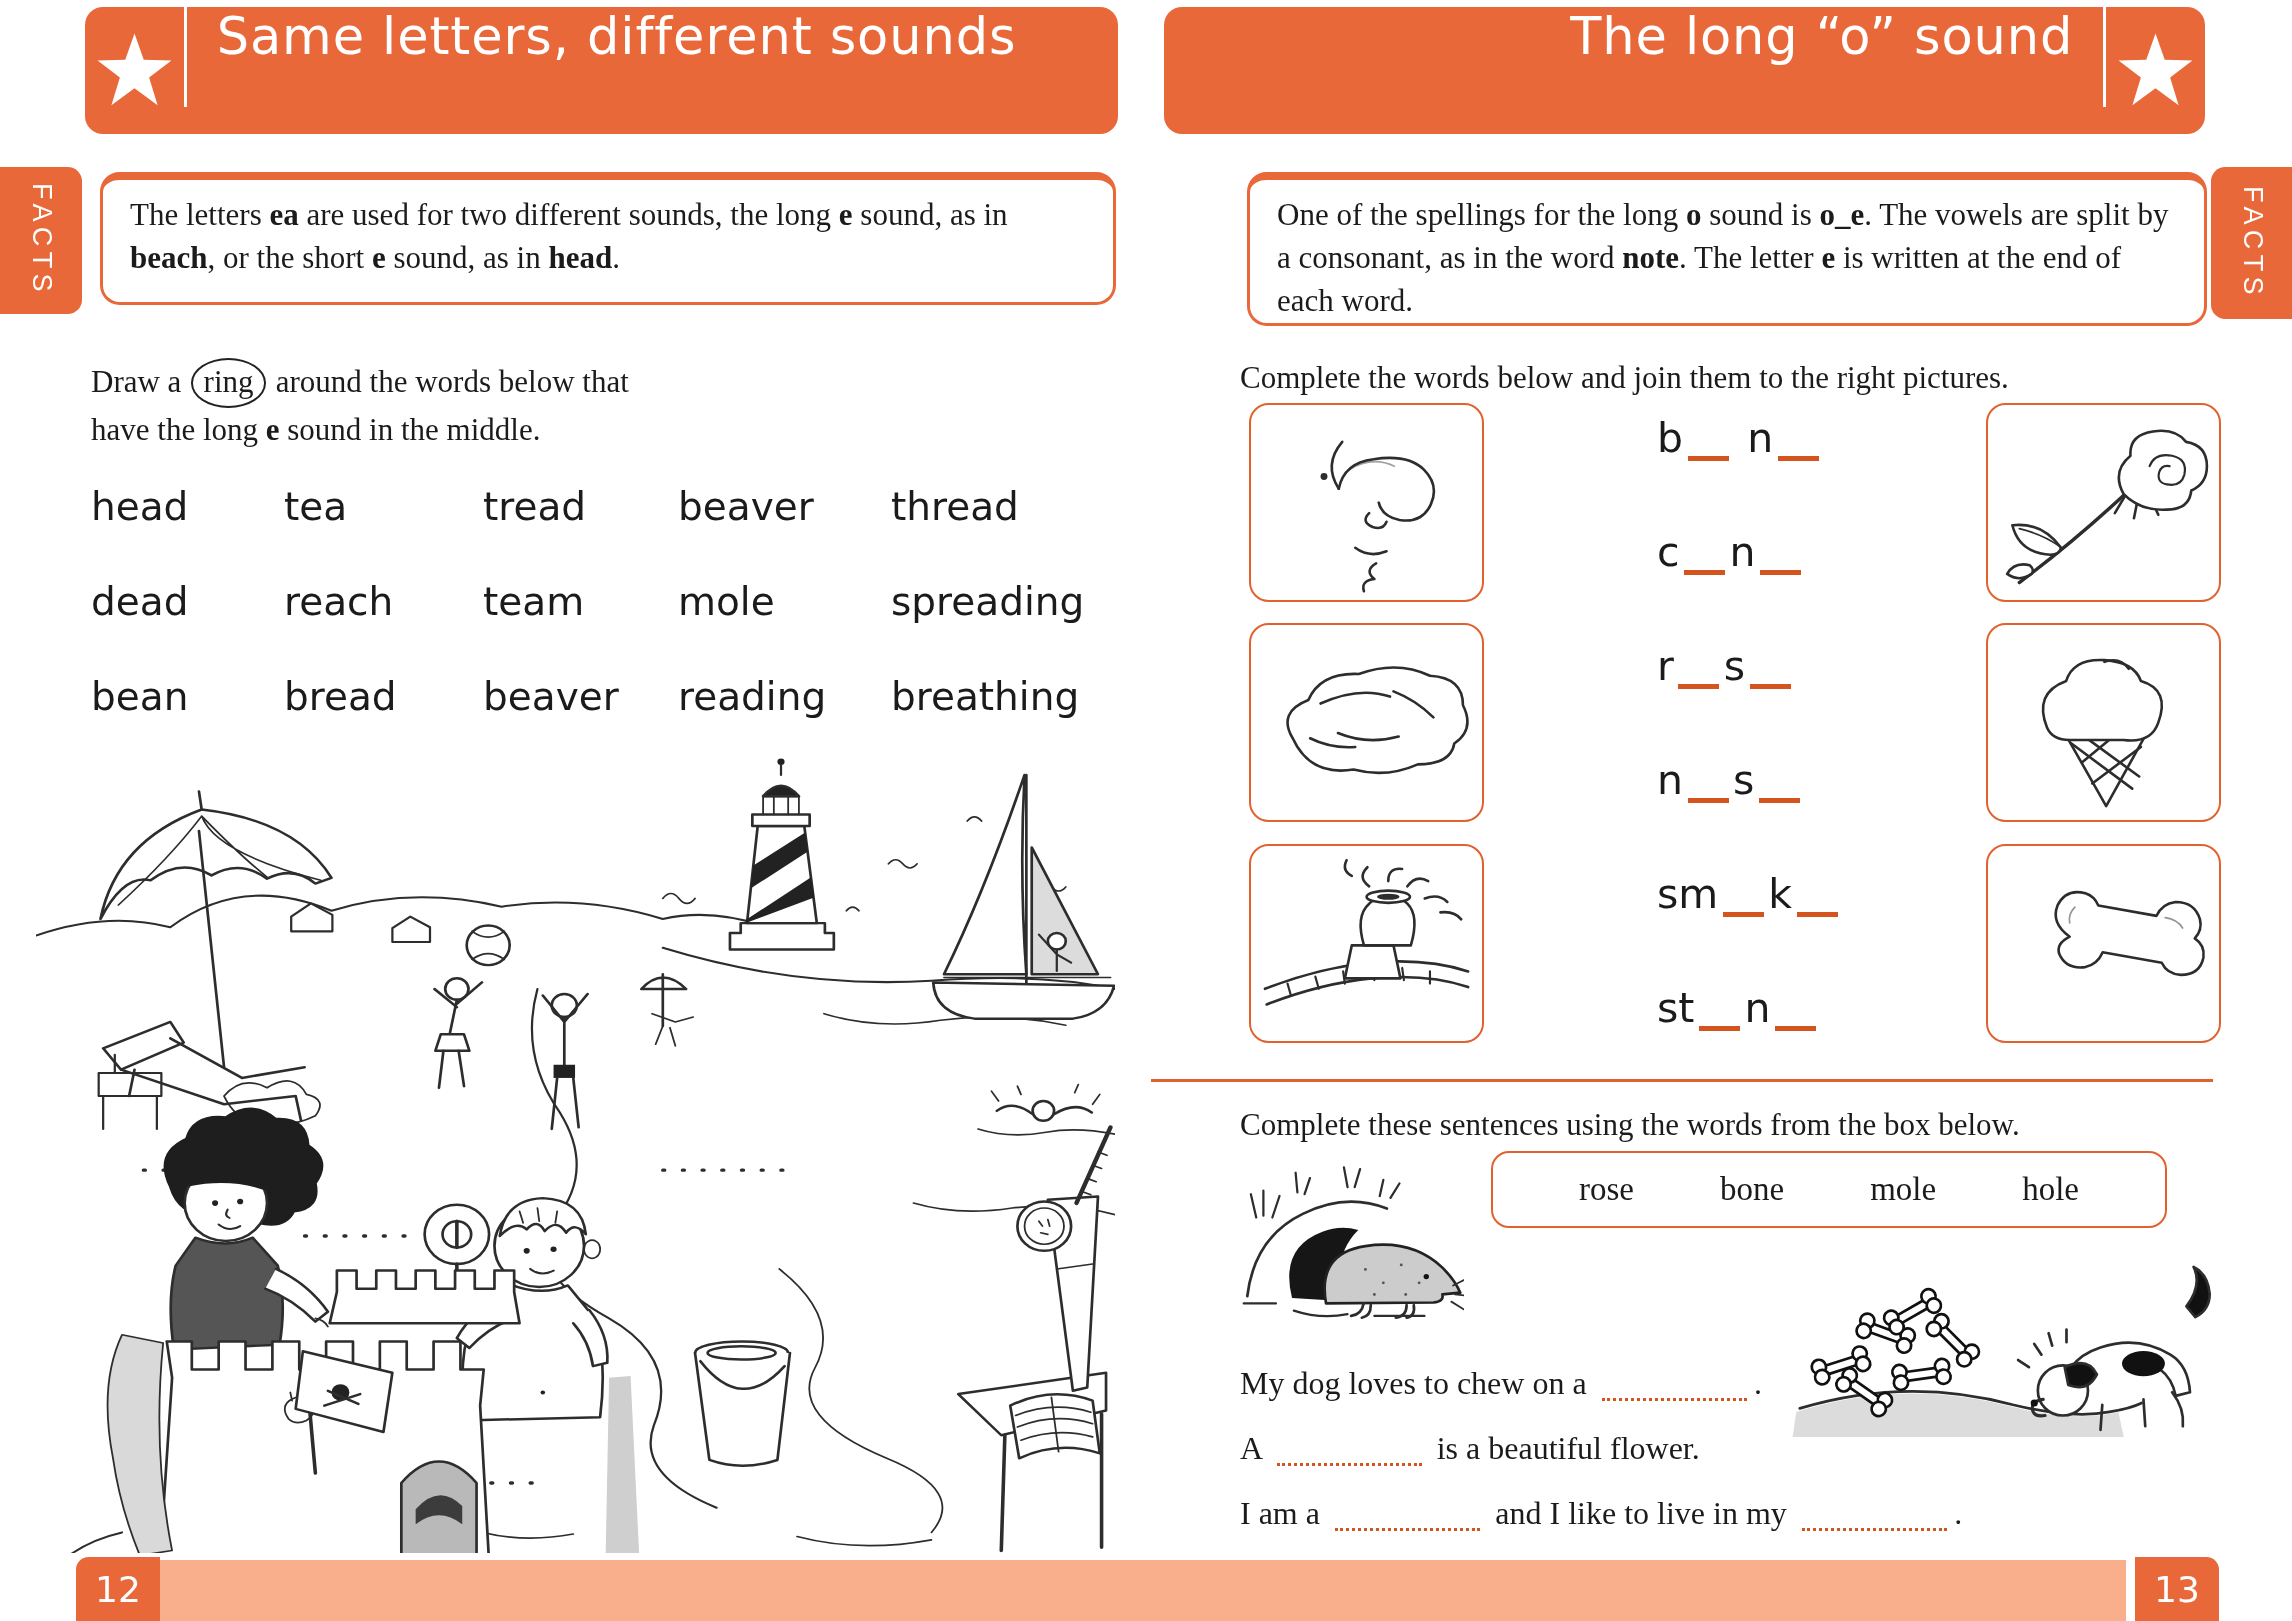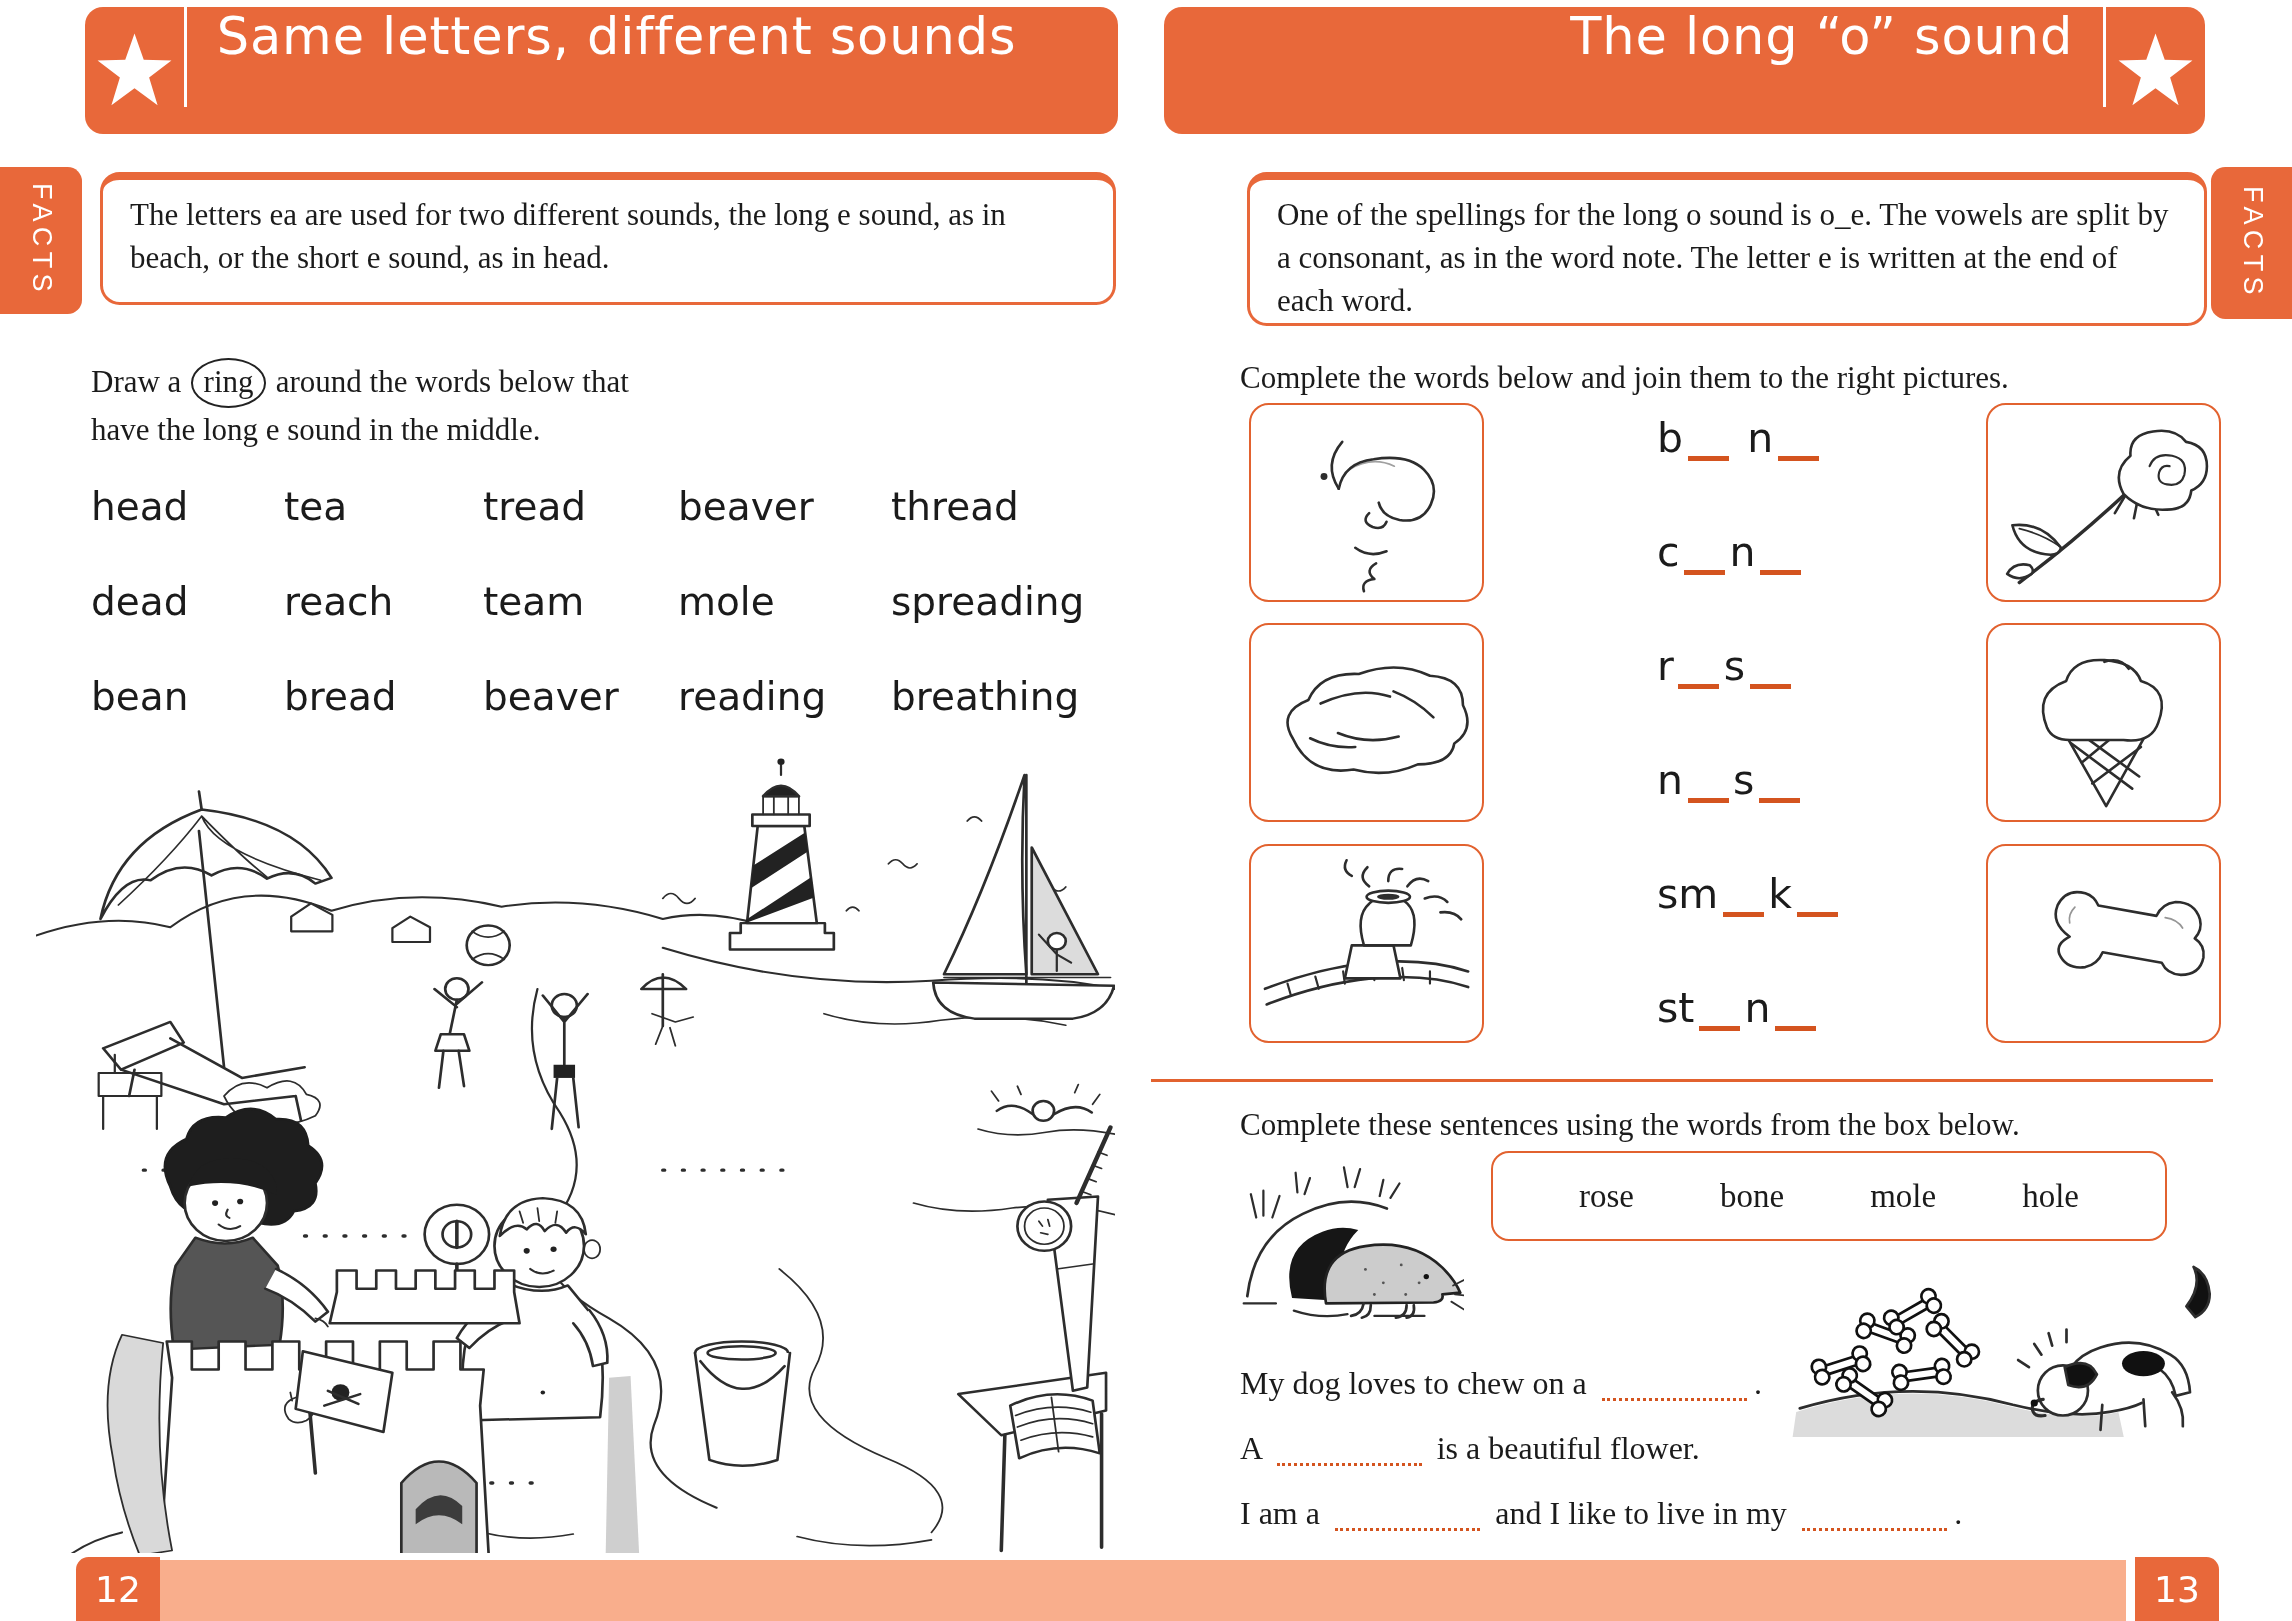--- a/index.html
+++ b/index.html
@@ -45,39 +45,39 @@
            display:flex;align-items:center;justify-content:center;overflow:hidden;}
   .pic-box svg{width:94%;height:94%;}
   .match-col{position:absolute;left:1657px;top:414px;}
   .match-word{font-family:"DejaVu Sans","Liberation Sans",sans-serif;font-size:41px;height:54px;
               margin-bottom:60px;white-space:nowrap;}
   .mblank{display:inline-block;width:41px;height:27px;border-bottom:5.4px solid var(--blank);
           margin:0 4.5px -9px;}
   .msp{display:inline-block;width:14.3px;}
   .divider{position:absolute;left:1151px;top:1079px;width:1062px;height:2.7px;background:var(--orange-deep);}
   
-  .word-box{position:absolute;left:1491px;top:1151px;width:676px;height:90px;
+  .word-box{position:absolute;left:1491px;top:1151px;width:676px;height:77px;
             border:2.7px solid var(--orange-deep);border-radius:18px;background:#fff;
             display:flex;align-items:center;justify-content:space-evenly;font-size:33px;}
   .sentences{position:absolute;left:1240px;top:1365px;font-size:32px;}
   .sentence{height:41px;margin-bottom:24px;white-space:nowrap;}
   .sblank{display:inline-block;width:145px;height:23px;border-bottom:3.6px dotted var(--blank);
           margin:0 7.2px -7.2px;}
   
   .footer-strip{position:absolute;left:145px;top:1560px;width:1981px;height:61px;background:var(--peach);}
   .page-num{position:absolute;top:1557px;width:84px;height:64px;background:var(--orange);color:#fff;
             font-family:"DejaVu Sans","Liberation Sans",sans-serif;font-size:36px;
             display:flex;align-items:center;justify-content:center;}
   .page-num-left{left:76px;border-radius:12.5px 0 0 0;}
   .page-num-right{left:2135px;border-radius:0 12.5px 0 0;}
   
   .illo{position:absolute;}
   .sketch{stroke:var(--line);fill:none;stroke-width:3;stroke-linecap:round;stroke-linejoin:round;}
   .minibone rect,.minibone circle{fill:#fff;stroke:#111;stroke-width:3;}
-  b{font-weight:normal;text-align:right;}
+  b{font-weight:bold;text-align:right;}
 </style>
 </head>
 <body>
 
 <div class="sheet">
 
   <div class="banner banner-left">
     <span class="star-wrap">
       <svg width="77" height="77" viewBox="0 0 100 100">
           <polygon points="50,2 62,36 98,37 69,59 80,95 50,73 20,95 31,59 2,37 38,36" fill="#fff"></polygon>

